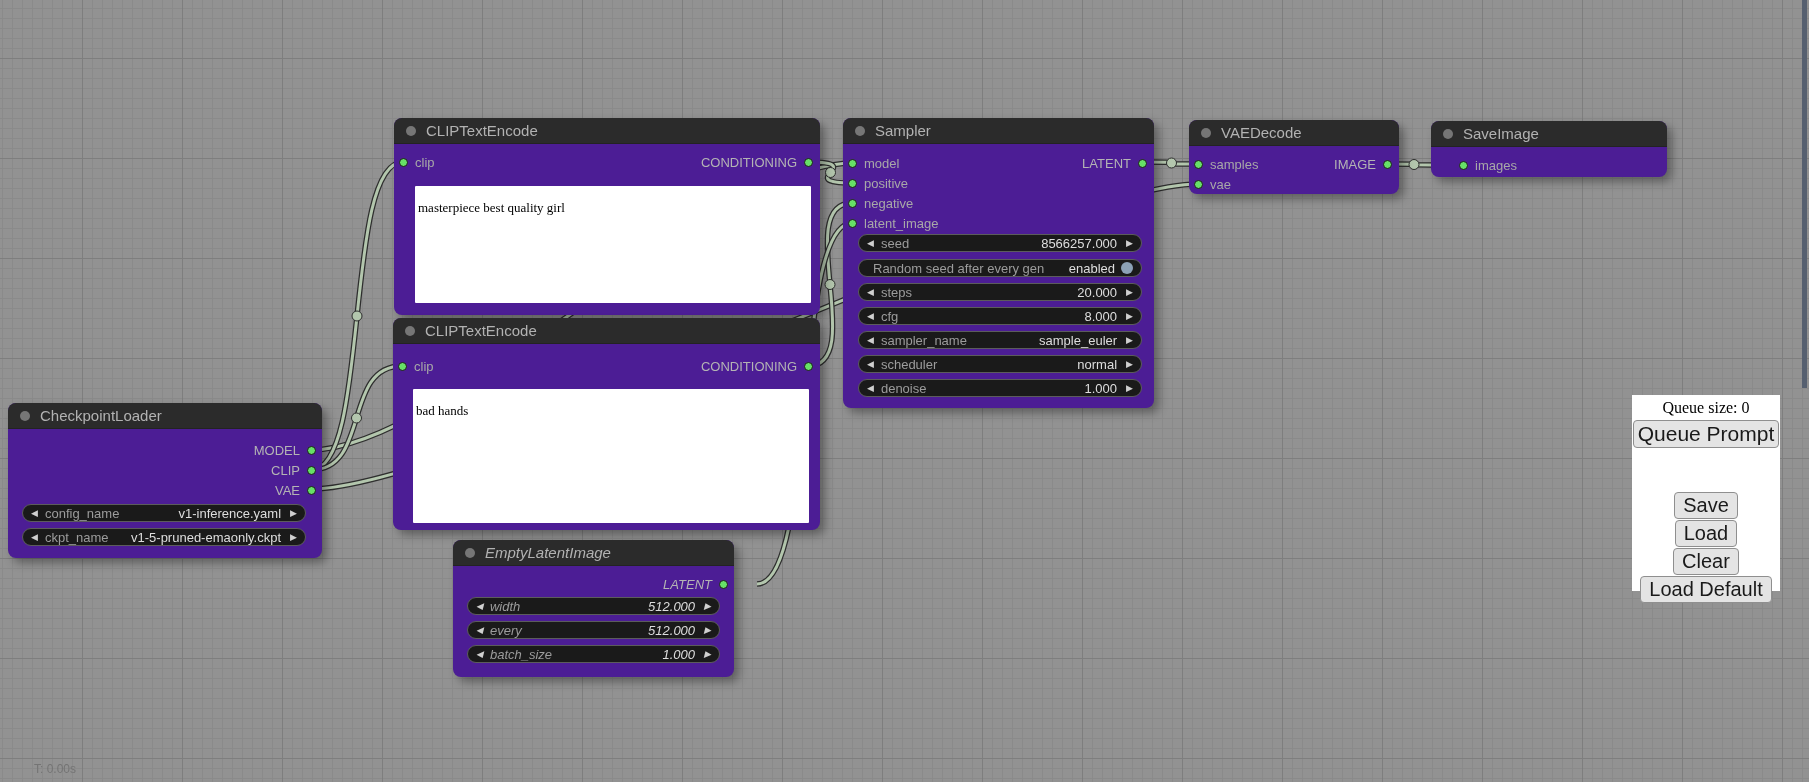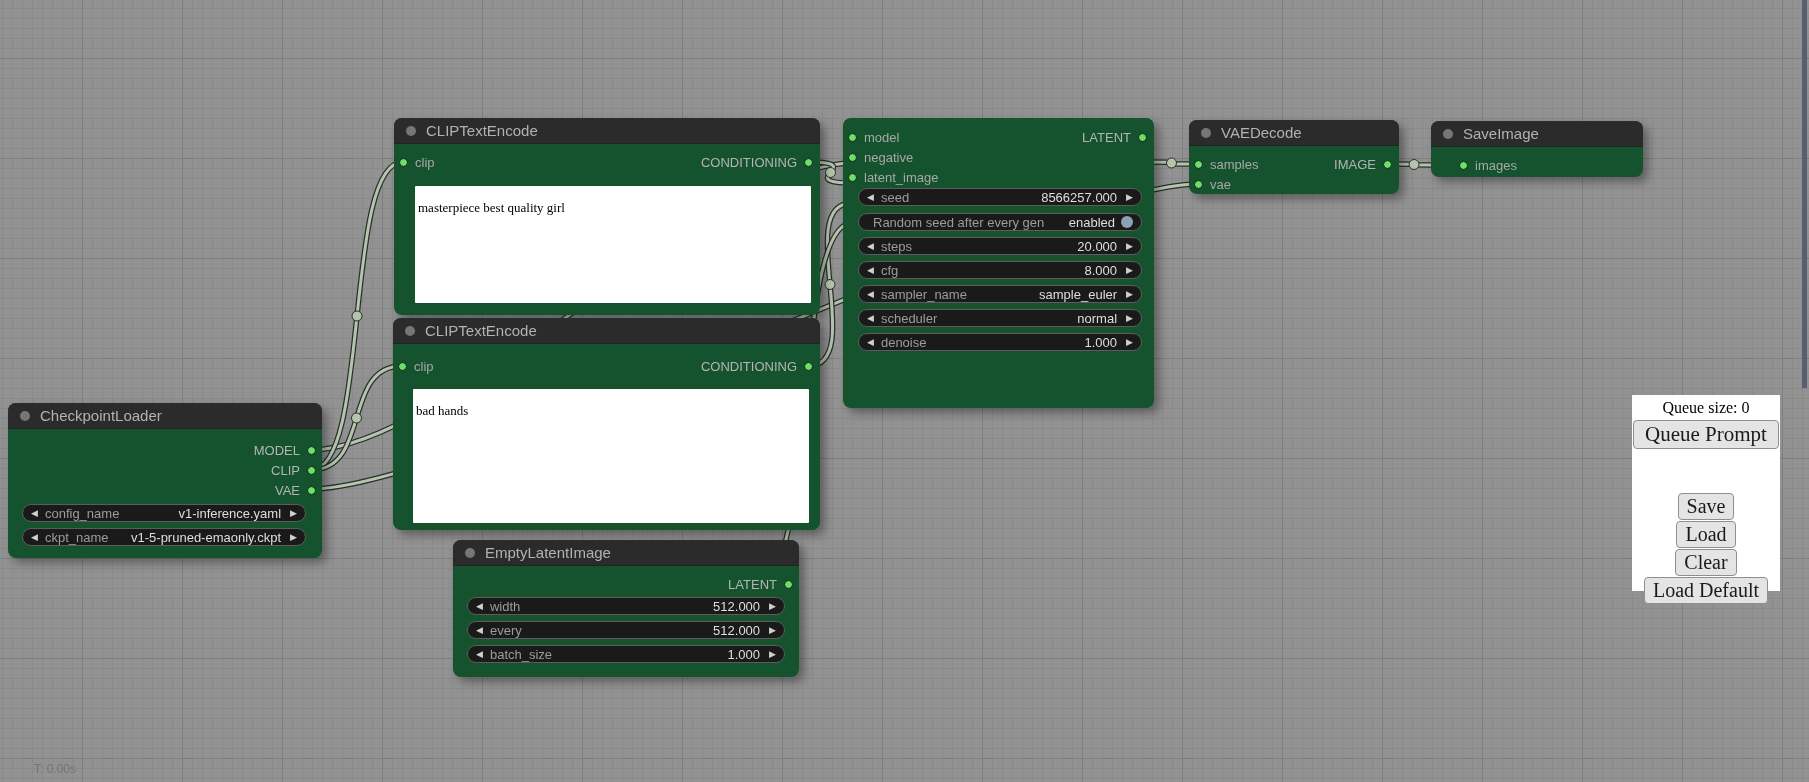--- a/index.html
+++ b/index.html
@@ -10,21 +10,21 @@
     background-image:
       linear-gradient(to right,#7e7e7e 1px,transparent 1px),
       linear-gradient(to bottom,#7e7e7e 1px,transparent 1px),
       linear-gradient(to right,#8a8a8a 1px,transparent 1px),
       linear-gradient(to bottom,#8a8a8a 1px,transparent 1px);
     background-size:100px 100px,100px 100px,10px 10px,10px 10px;
     background-position:-18px -42px,-18px -42px,2px 8px,2px 8px;
   }
   #links{position:absolute;left:0;top:0;z-index:1;}
   .node{
-    position:absolute;z-index:2;background:#14532d;border-radius:8px;
+    position:absolute;z-index:2;background:#4c1d95;border-radius:8px;
     box-shadow:5px 5px 10px rgba(0,0,0,.35);color:#a8a8a8;font-size:13px;
   }
   .ntitle{
     height:26px;background:#2b2b2b;border-radius:8px 8px 0 0;
     display:flex;align-items:center;color:#b2b2b2;font-size:15px;
     border-bottom:1px solid #232323;box-sizing:border-box;
   }
   .tdot{width:10px;height:10px;border-radius:50%;background:#767676;margin:0 10px 0 12px;flex:0 0 auto;}
   .row{display:flex;align-items:center;height:20px;}
   .row .dot{
@@ -55,21 +55,21 @@
   }
   #side-panel{
     position:absolute;left:1632px;top:395px;width:148px;height:196px;
     background:#ffffff;z-index:3;display:flex;flex-direction:column;align-items:center;
   }
   #queue-size{
     font-family:"Liberation Serif",serif;font-size:16px;color:#000;
     margin-top:4px;white-space:nowrap;
   }
   .btn{
-    font-family:Liberation Serif, serif;background:#e4e4e4;
+    font-family:Liberation Sans, sans-serif;background:#e4e4e4;
     border:1px solid #8f8f8f;border-radius:4px;color:#1a1a1a;
     padding:1px 8px;white-space:nowrap;cursor:pointer;
   }
   #queue-prompt-btn{font-size:21px;height:32px;width:146px;margin-top:3px;padding:1px 2px;}
   .small-btn{font-size:20px;height:32px;margin-top:1px;}
   #save-btn{margin-top:44px;}
   #status-text{
     position:absolute;left:34px;top:762px;z-index:1;color:#747474;font-size:12px;
   }
   #scrollbar-thumb{
@@ -165,21 +165,21 @@
   <div class="row in" style="margin-top:12px;">
     <span class="dot"></span>
     <span>clip</span>
     <span class="spacer"></span>
     <span class="outlabel">CONDITIONING</span>
     <span class="dot outdot"></span>
   </div>
   <textarea class="prompt" style="margin: 13px 10px 0px 20px; width: 396px; height: 134px;">bad hands</textarea>
 </div>
 
-<div class="node" style="left:453px;top:540px;width:346px;height:137px;">
+<div class="node" style="left:453px;top:540px;width:281px;height:137px;font-style:italic;">
   <div class="ntitle">
     <span class="tdot"></span>
     <span>EmptyLatentImage</span>
   </div>
   <div class="row outonly" style="margin-top:8px;">
     <span class="outlabel">LATENT</span>
     <span class="dot outdot"></span>
   </div>
   <div class="widget" style="margin-top:3px;">
     <span class="warrow">◀</span>
@@ -195,26 +195,34 @@
   </div>
   <div class="widget" style="margin-top:6px;">
     <span class="warrow">◀</span>
     <span class="wlabel">batch_size</span>
     <span class="wvalue">1.000</span>
     <span class="warrow right">▶</span>
   </div>
 </div>
 
 <div class="node" style="left:843px;top:118px;width:311px;height:290px;">
+  <div class="ntitle">
+    <span class="tdot"></span>
+    <span>Sampler</span>
+  </div>
   <div class="row in" style="margin-top:9px;">
     <span class="dot"></span>
     <span>model</span>
     <span class="spacer"></span>
     <span class="outlabel">LATENT</span>
     <span class="dot outdot"></span>
+  </div>
+  <div class="row in">
+    <span class="dot"></span>
+    <span>positive</span>
   </div>
   <div class="row in">
     <span class="dot"></span>
     <span>negative</span>
   </div>
   <div class="row in">
     <span class="dot"></span>
     <span>latent_image</span>
   </div>
   <div class="widget" style="margin-top:1px;margin-left:15px;margin-right:12px;">
@@ -271,21 +279,21 @@
     <span class="spacer"></span>
     <span class="outlabel">IMAGE</span>
     <span class="dot outdot"></span>
   </div>
   <div class="row in">
     <span class="dot"></span>
     <span>vae</span>
   </div>
 </div>
 
-<div class="node" style="left:1431px;top:121px;width:212px;height:56px;">
+<div class="node" style="left:1431px;top:121px;width:236px;height:56px;">
   <div class="ntitle">
     <span class="tdot"></span>
     <span>SaveImage</span>
   </div>
   <div class="row in" style="margin-top:8px;padding-left:28px;">
     <span class="dot"></span>
     <span>images</span>
   </div>
 </div>
 

